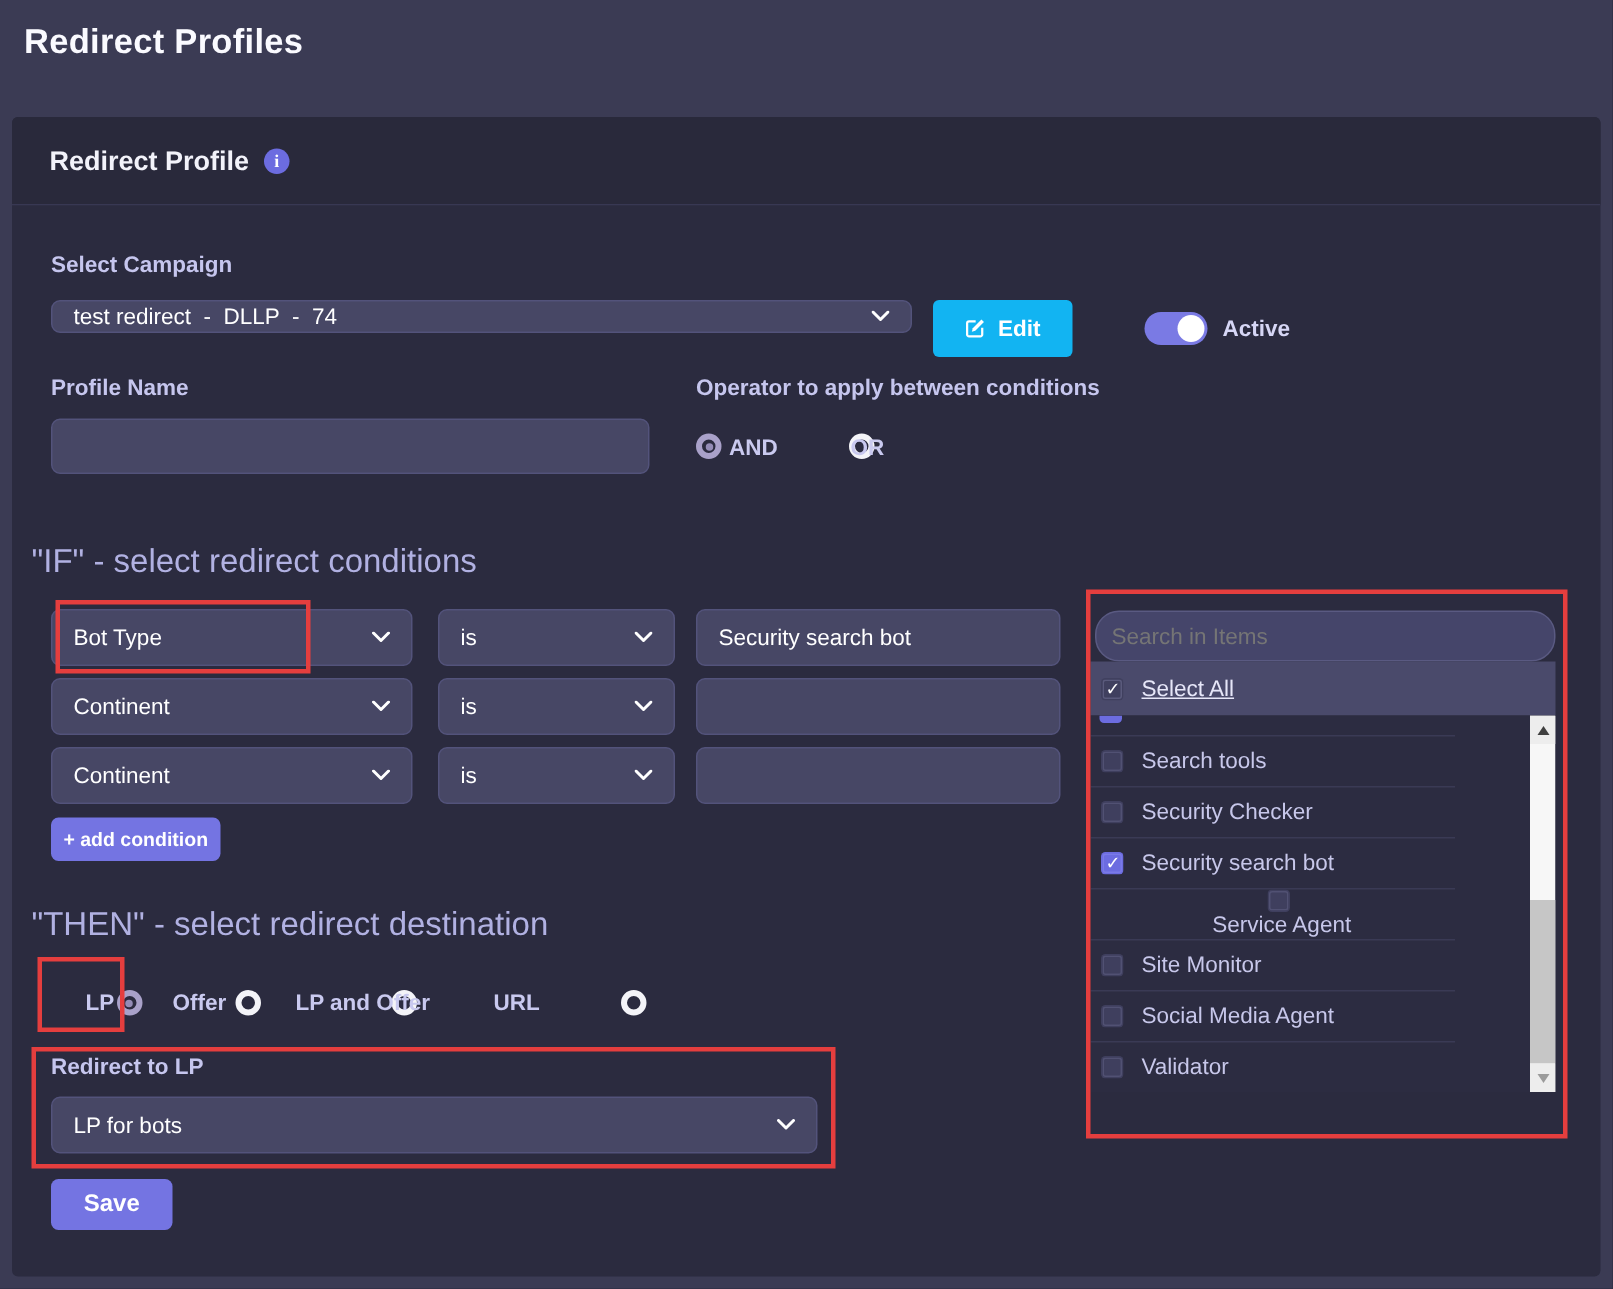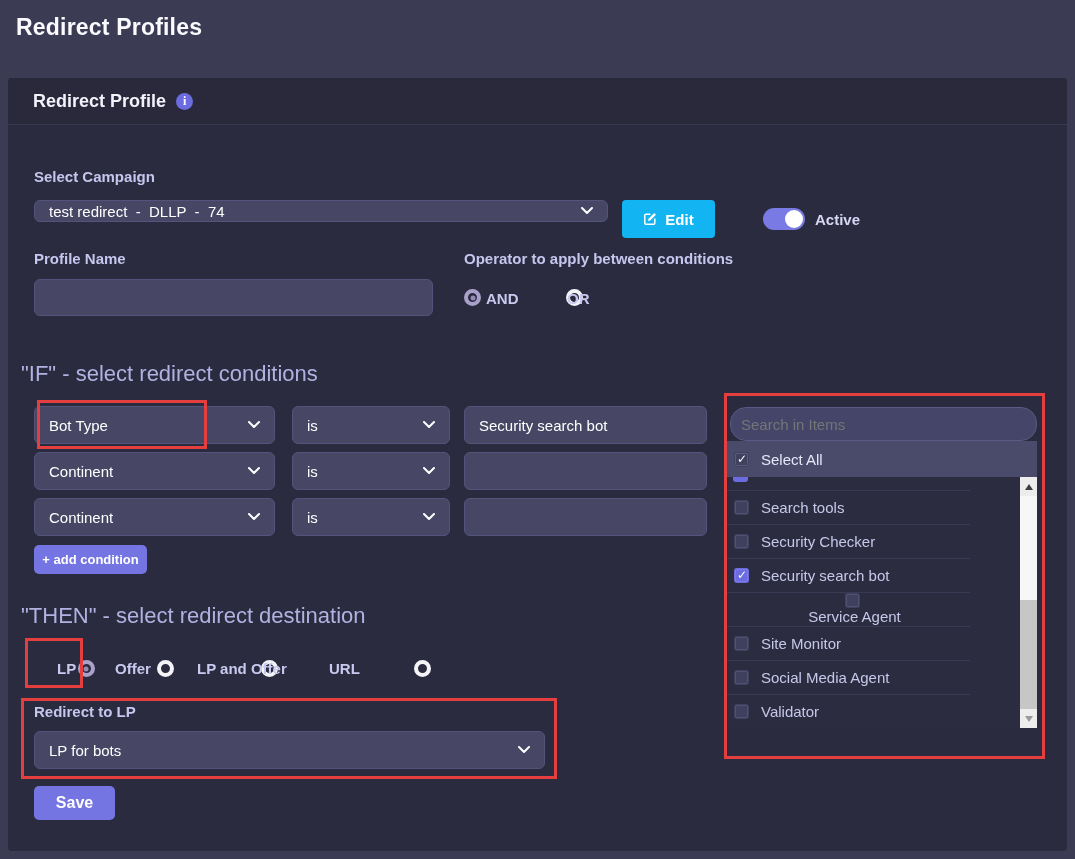--- a/index.html
+++ b/index.html
@@ -9,21 +9,21 @@
     background:#3b3b54;
     font-family:"Liberation Sans","DejaVu Sans",sans-serif;
     color:#fff;
     overflow:hidden;
   }
   .abs { position:absolute; }
 
   .page-title { left:16px; top:14px; font-size:23px; font-weight:700; color:#fafaff; letter-spacing:.2px; }
 
   .card { left:8px; top:78px; width:1059px; height:773px; background:#2b2b3f; border-radius:4px; }
-  .card-header { left:8px; top:78px; width:1059px; height:47px; background:#29293b; border-bottom:1px solid #383853; border-radius:4px 4px 0 0; display:flex; align-items:center; padding-left:25px; }
+  .card-header { left:8px; top:78px; width:1059px; height:59px; background:#29293b; border-bottom:1px solid #383853; border-radius:4px 4px 0 0; display:flex; align-items:center; padding-left:25px; }
   .card-title { font-size:18px; font-weight:700; color:#f2f2fa; }
   .info-icon { margin-left:10px; width:17px; height:17px; border-radius:50%; background:#6c6ce0; color:#fff; font-size:12px; font-weight:700; font-family:"Liberation Serif","DejaVu Serif",serif; display:flex; align-items:center; justify-content:center; cursor:pointer; }
 
   .label { font-size:15px; font-weight:700; color:#c6c6ee; }
   .h2 { font-size:22px; font-weight:500; color:#b1b1e2; }
 
   .field { background:#474765; border:1px solid #53537b; border-radius:6px; display:flex; align-items:center; padding:0 14px; font-size:15px; color:#fff; }
   .field .val { flex:1; white-space:pre; overflow:hidden; }
   input.field { outline:none; }
   input.field::placeholder { color:#8c8ca8; }
@@ -189,21 +189,21 @@
       </svg>
     </span>
 </div>
 
 <div class="abs btn-purple" style="left:34px; top:786px; width:81px; height:34px; font-size:16px; font-weight:600;">Save</div>
 
 
 <input class="abs panel-search" style="left: 730px; top: 407px;" placeholder="Search in Items">
 <div class="abs selectall-row" style="left:727px; top:441px; width:310px; height:36px;">
   <span class="checkbox dark checked" style="margin-left:7px;"></span>
-  <span class="row-text" style="color:#e6e6f8; font-size:15px;">Select All</span>
+  <span class="row-text" style="color:#e6e6f8; font-size:15px;text-decoration:underline;">Select All</span>
 </div>
 
 <div class="abs list-viewport" style="left:727px; top:477px; width:310px; height:251px;">
   <span class="abs" style="left:6px; top:0; width:15px; height:5px; background:#6c6ce0; border-radius:0 0 3px 3px;"></span>
 
   <div class="item-row" style="top:13px;">
     <span class="checkbox" style="margin-left:7px;"></span>
     <span class="row-text">Search tools</span>
   </div>
   <div class="item-row" style="top:47px;">

